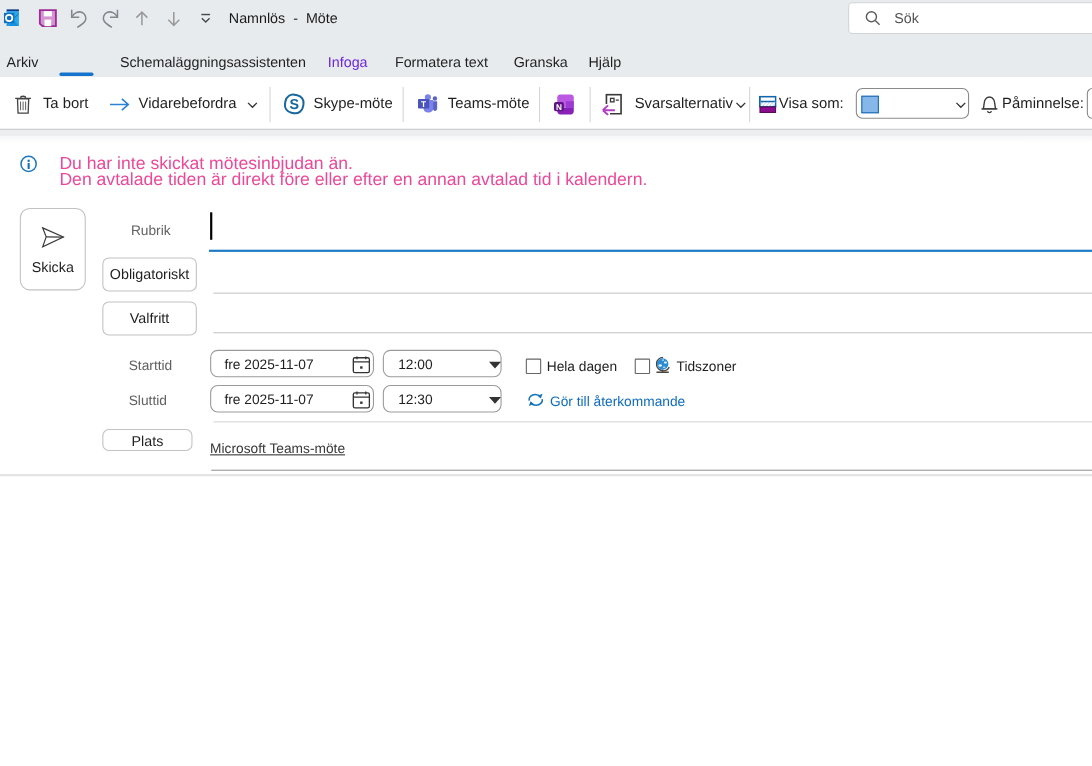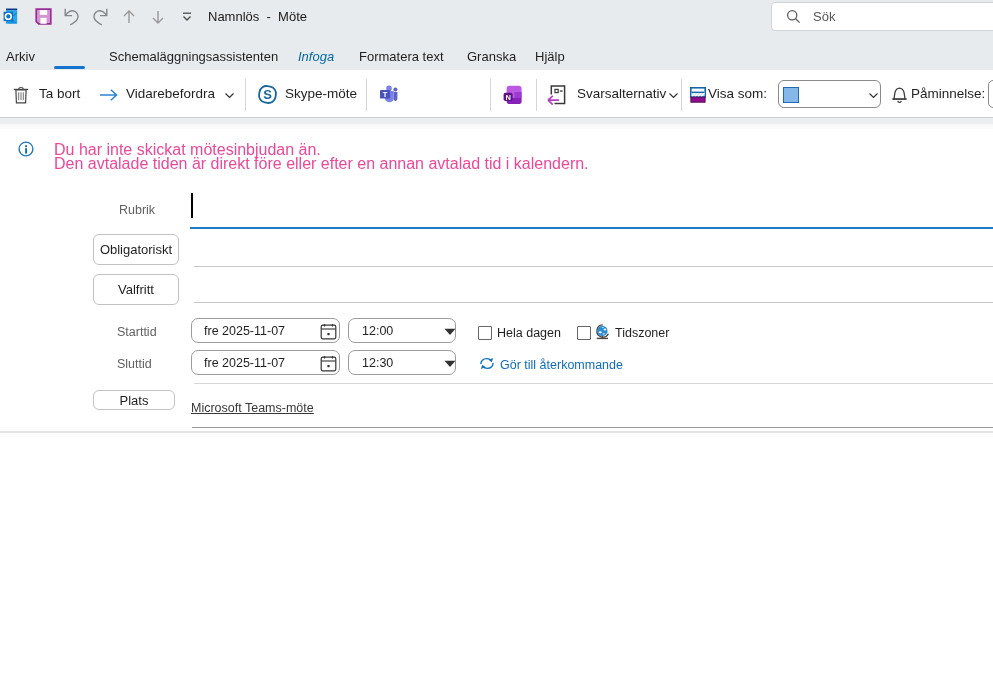--- a/index.html
+++ b/index.html
@@ -78,21 +78,21 @@
   <svg class="abs" style="left:786px; top:9px;" width="15" height="15" viewBox="0 0 15 15">
     <circle cx="6.2" cy="6.2" r="4.6" fill="none" stroke="#5c5c5c" stroke-width="1.3"></circle>
     <path d="M9.7 9.7 L13.6 13.6" stroke="#5c5c5c" stroke-width="1.3"></path>
   </svg>
   <div class="ttxt" style="left:813px; top:9px; color:#555;">Sök</div>
 
   <div class="ttxt" style="left:6px; top:49px; color:#1f1f1f;">Arkiv</div>
   <div class="ttxt" style="left:55px; top:49px; color:#1f1f1f; font-weight:bold;margin-top:32px;">Möte</div>
   <div class="abs" style="left:54px; top:66px; width:31px; height:3px; background:#1473cc; border-radius:2px;"></div>
   <div class="ttxt" style="left:109px; top:49px; color:#1f1f1f;">Schemaläggningsassistenten</div>
-  <div class="ttxt" style="left:298px; top:49px; color:#0369a1;font-style:italic;">Infoga</div>
+  <div class="ttxt" style="left:298px; top:49px; color:#6d28d9;">Infoga</div>
   <div class="ttxt" style="left:359px; top:49px; color:#1f1f1f;">Formatera text</div>
   <div class="ttxt" style="left:467px; top:49px; color:#1f1f1f;">Granska</div>
   <div class="ttxt" style="left:535px; top:49px; color:#1f1f1f;">Hjälp</div>
 
   <div id="ribbon"></div>
 
   <svg class="abs" style="left:13px; top:86px;" width="16" height="18" viewBox="0 0 16 18">
     <path d="M0.8 3.4 H15.2" stroke="#444" stroke-width="1.2"></path>
     <path d="M5.7 3 C5.8 1 10.2 1 10.3 3" fill="none" stroke="#444" stroke-width="1.2"></path>
     <path d="M2.9 3.8 H13.1 L12.6 16.9 H3.4 Z" fill="none" stroke="#444" stroke-width="1.2"></path>
@@ -119,20 +119,21 @@
   <div class="rsep" style="left:366px; top:79px;"></div>
 
   <svg class="abs" style="left:379px; top:85px;" width="20" height="18" viewBox="0 0 20 18">
     <circle cx="10" cy="3.4" r="2.8" fill="#7b83eb"></circle>
     <circle cx="16.4" cy="4.5" r="2" fill="#5b63c5"></circle>
     <path d="M14.6 7 H18.4 V13.4 C18.4 16.7 14.6 16.7 14.6 13.4 Z" fill="#5b63c5"></path>
     <path d="M6 6 H14.8 V13.6 C14.8 18.6 6 18.6 6 13.6 Z" fill="#7b83eb"></path>
     <rect x="1" y="5" width="10.2" height="8.6" rx="0.9" fill="#4a52bd"></rect>
     <text x="6.1" y="12" font-size="7.5" font-weight="bold" fill="#fff" text-anchor="middle" font-family="Liberation Sans">T</text>
   </svg>
+  <div class="rtxt" style="left:407px; top:70px;">Teams-möte</div>
 
   <div class="rsep" style="left:490px; top:79px;"></div>
 
   <svg class="abs" style="left:503px; top:85px;" width="20" height="20" viewBox="0 0 20 20">
     <path d="M6.2 0.8 H16 C17.4 0.8 18.6 2 18.6 3.4 V13 H3.6 V3.4 C3.6 2 4.8 0.8 6.2 0.8 Z" fill="#bb59e3"></path>
     <path d="M11.5 7 H18.6 V13 H11.5 Z" fill="#9b3bd1"></path>
     <path d="M3.6 13 H18.6 V16.4 C18.6 17.8 17.4 19 16 19 H6.2 C4.8 19 3.6 17.8 3.6 16.4 Z" fill="#8721b8"></path>
     <rect x="0.6" y="7.7" width="9" height="8.4" rx="1.8" fill="#5d1382"></rect>
     <text x="5.1" y="14.6" font-size="7.5" font-weight="bold" fill="#fff" text-anchor="middle" font-family="Liberation Sans">N</text>
   </svg>
@@ -180,20 +181,27 @@
   <svg class="abs" style="left:18px; top:141px;" width="16" height="16" viewBox="0 0 16 16">
     <circle cx="8" cy="8" r="6.9" fill="none" stroke="#1c78bf" stroke-width="1.4"></circle>
     <rect x="7.1" y="4.2" width="1.9" height="2" fill="#0e72b9"></rect>
     <rect x="7.1" y="7.2" width="1.9" height="5.4" fill="#0e72b9"></rect>
   </svg>
   <div class="abs" style="left:38px; top:143px; font-size:16px; line-height:13.5px; color:#ec4899;margin-left:16px;">
     Du har inte skickat mötesinbjudan än.<br>
     Den avtalade tiden är direkt före eller efter en annan avtalad tid i kalendern.
   </div>
 
+  <div class="btn" style="left:18px; top:189px; width:60px; height:75px; border-radius:9px; flex-direction:column; justify-content:flex-start;">
+    <svg width="22" height="20" viewBox="0 0 22 20" style="margin-top:16px;">
+      <path d="M1.8 1.2 L20.6 9.5 L1.8 18.3 L5 9.3 Z" fill="none" stroke="#3b3b3b" stroke-width="1.1"></path>
+      <path d="M5 9.3 L20.6 9.5" stroke="#3b3b3b" stroke-width="1.1"></path>
+    </svg>
+    <div style="margin-top:9px;">Skicka</div>
+  </div>
 
   <div class="lbl" style="left:119px; top:203px;">Rubrik</div>
   <div class="abs" style="left:191px; top:193px; width:1.5px; height:25px; background:#000;"></div>
   <div class="abs" style="left:190px; top:227px; width:803px; height:2px; background:#1e7bc4;"></div>
 
   <div class="btn" style="left:93px; top:234px; width:86px; height:31px;">Obligatoriskt</div>
   <div class="fieldline" style="left:194px; top:266px; width:799px;"></div>
 
   <div class="btn" style="left:93px; top:274px; width:86px; height:31px;">Valfritt</div>
   <div class="fieldline" style="left:194px; top:302px; width:799px;"></div>

